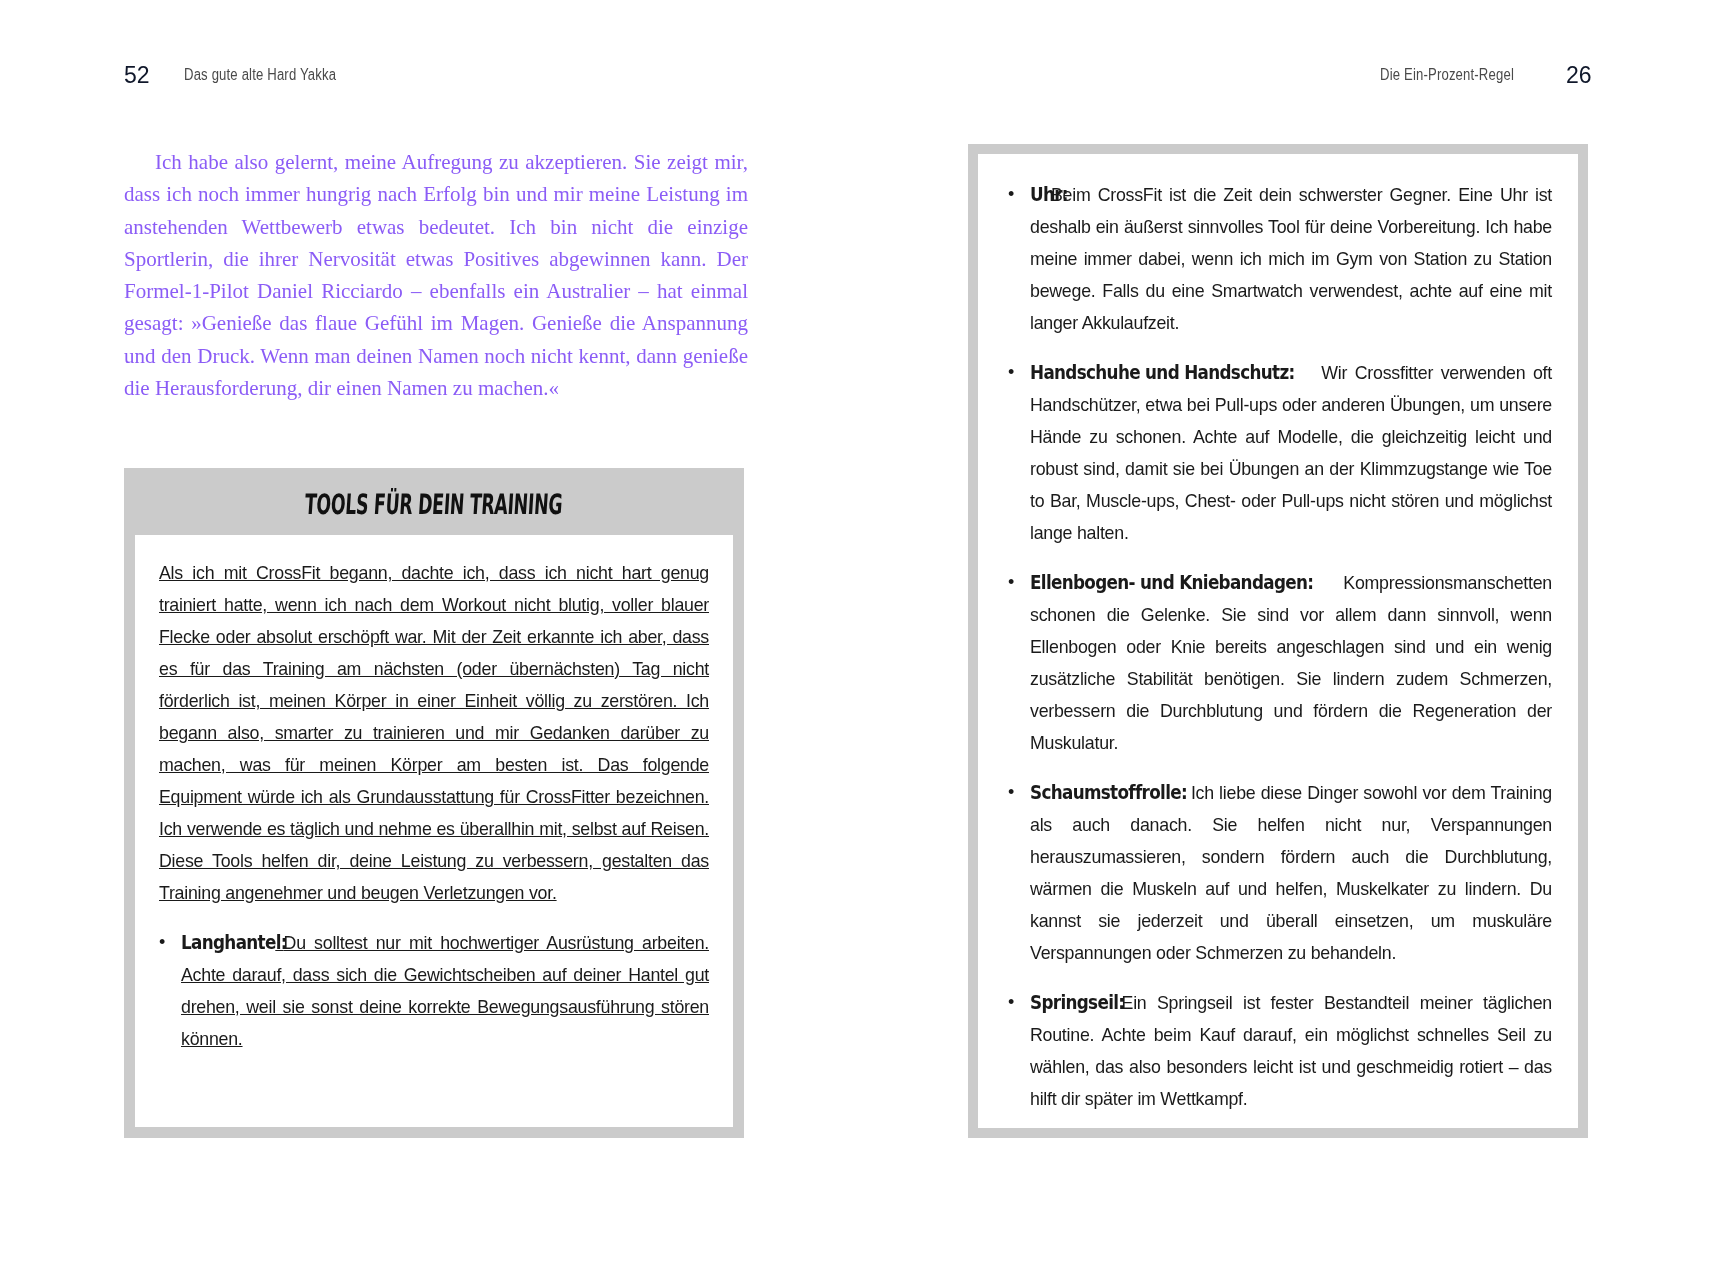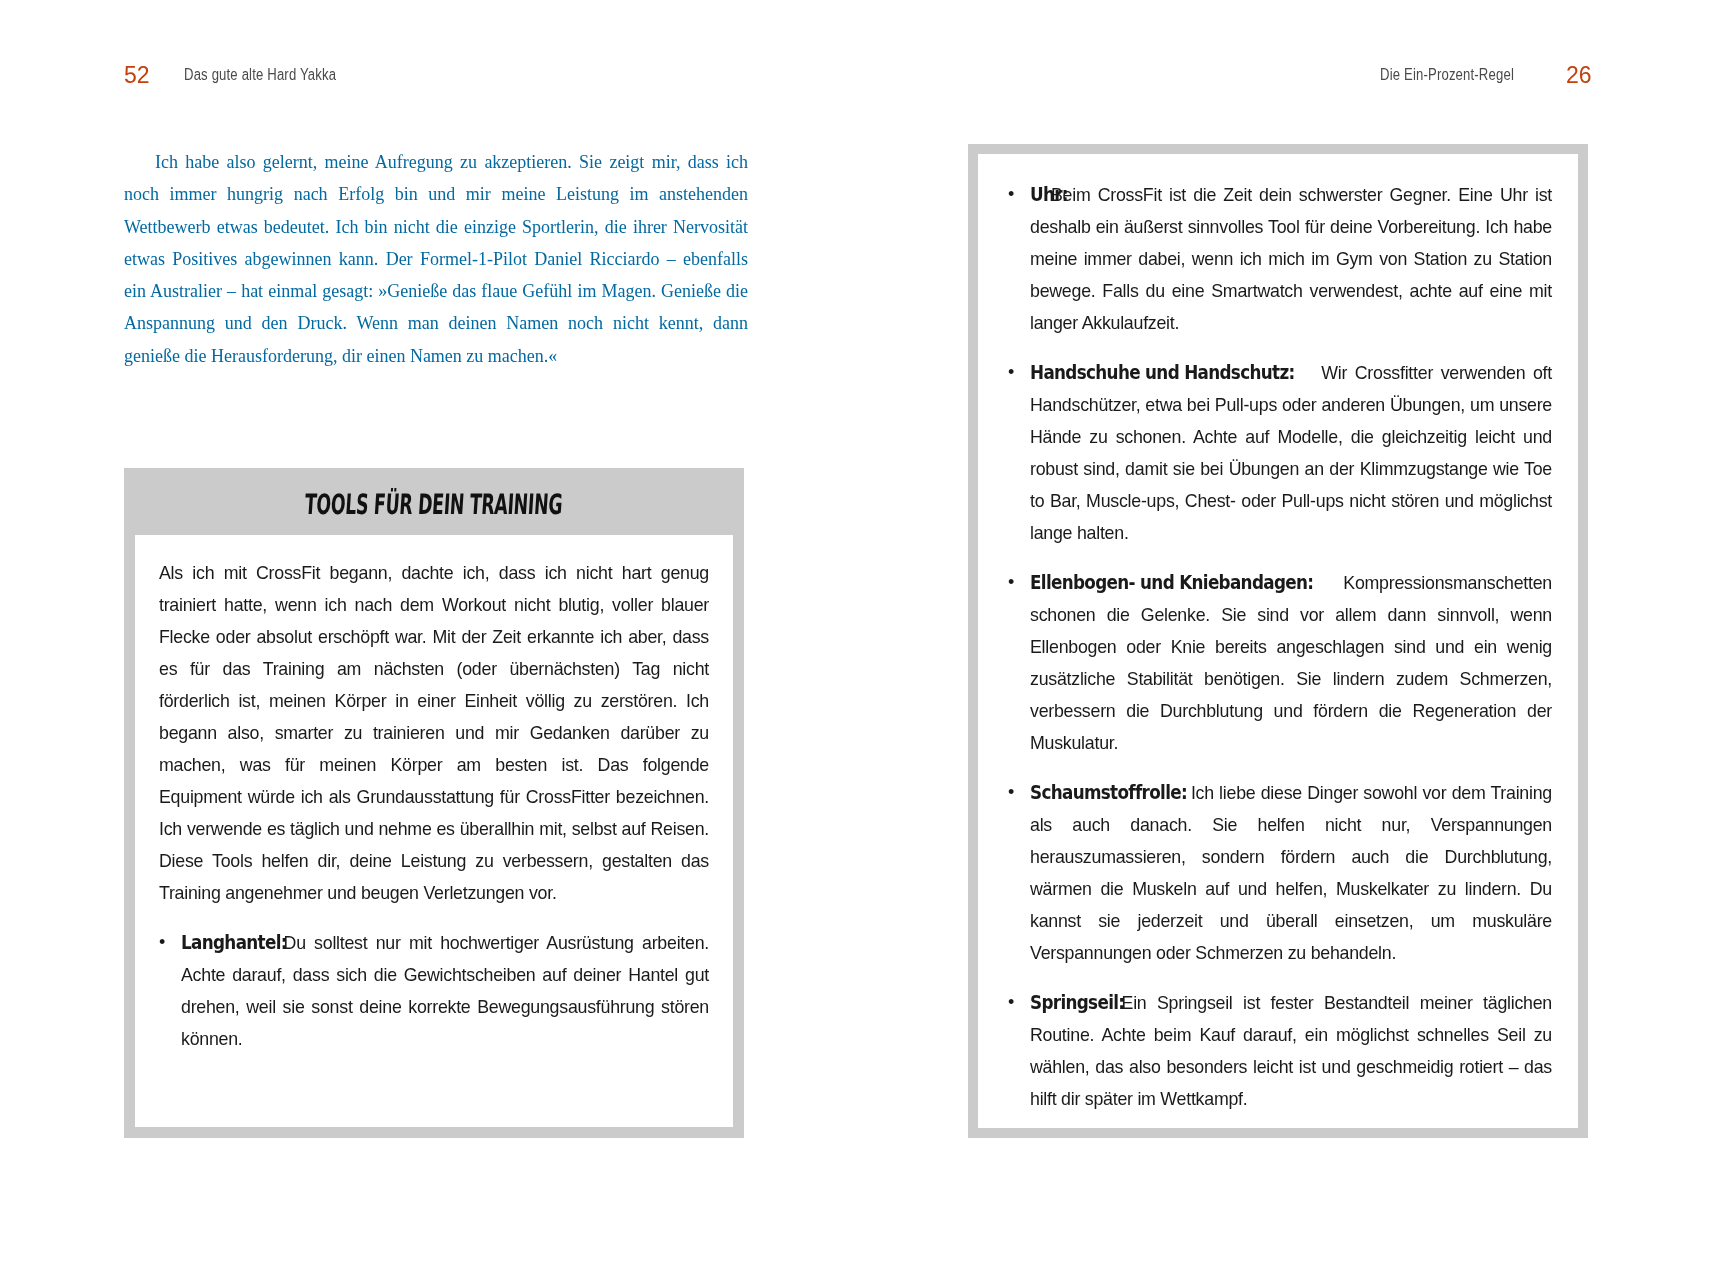--- a/index.html
+++ b/index.html
@@ -5,27 +5,27 @@
   html, body { margin: 0; padding: 0; background: #ffffff; }
   body { width: 1713px; height: 1270px; position: relative; overflow: hidden; color: #111; }
 
   .running-head {
     position: absolute; top: 62px; font-family: "Liberation Sans", sans-serif;
     color: #4a4a4a; font-size: 16px; letter-spacing: 0.2px;
     transform: scaleX(0.82); transform-origin: left top;
   }
   .page-num {
     position: absolute; top: 62px; font-family: "Liberation Sans", sans-serif;
-    color: #c2410c; font-size: 23px; font-weight: 300; text-align: right;
+    color: #0f172a; font-size: 23px; font-weight: 300; text-align: right;
   }
 
   .serif-text {
     position: absolute; left: 124px; top: 146px; width: 624px;
-    font-family: "Liberation Serif", serif; font-size: 18px; line-height: 32.3px;
-    text-align: justify; hyphens: manual; color: #0369a1;
+    font-family: "Liberation Serif", serif; font-size: 21px; line-height: 32.3px;
+    text-align: justify; hyphens: manual; color: #8b5cf6;
   }
   .serif-text p { margin: 0; text-indent: 31px; }
 
   .box {
     position: absolute; background: #cbcbcb; box-sizing: border-box;
   }
   .box-inner {
     position: absolute; background: #fff; box-sizing: border-box;
     font-family: "Liberation Sans", sans-serif; font-size: 17.8px; line-height: 32px;
     color: #1a1a1a;
@@ -60,21 +60,21 @@
   <div class="running-head" style="left:184px; top:66px;">Das gute alte Hard Yakka</div>
 
   <div class="serif-text">
     <p>Ich habe also gelernt, meine Aufregung zu akzeptieren. Sie zeigt mir, dass ich noch immer hungrig nach Erfolg bin und mir meine Leistung im anstehenden Wettbewerb etwas bedeutet. Ich bin nicht die einzige Sportlerin, die ihrer Nervosität etwas Positives abge­winnen kann. Der Formel-1-Pilot Daniel Ricciardo – ebenfalls ein Australier – hat einmal gesagt: »Genieße das flaue Gefühl im Ma­gen. Genieße die Anspannung und den Druck. Wenn man deinen Namen noch nicht kennt, dann genieße die Herausforderung, dir einen Namen zu machen.«</p>
   </div>
 
   <div class="box" style="left:124px; top:468px; width:620px; height:670px;">
     <div class="box-heading">
       <span>TOOLS FÜR DEIN TRAINING</span>
     </div>
-    <div class="box-inner" style="left:11px; top:67px; width:598px; height:592px; padding:22px 24px 0 24px;">
+    <div class="box-inner" style="left:11px; top:67px; width:598px; height:592px; padding:22px 24px 0 24px;text-decoration:underline;">
       <p>Als ich mit CrossFit begann, dachte ich, dass ich nicht hart ge­nug trainiert hatte, wenn ich nach dem Workout nicht blutig, vol­ler blauer Flecke oder absolut erschöpft war. Mit der Zeit erkannte ich aber, dass es für das Training am nächsten (oder übernächs­ten) Tag nicht förderlich ist, meinen Körper in einer Einheit völ­lig zu zerstören. Ich begann also, smarter zu trainieren und mir Gedanken darüber zu machen, was für meinen Körper am bes­ten ist. Das folgende Equipment würde ich als Grundausstattung für CrossFitter bezeichnen. Ich verwende es täglich und nehme es überallhin mit, selbst auf Reisen. Diese Tools helfen dir, deine Leistung zu verbessern, gestalten das Training angenehmer und beugen Verletzungen vor.</p>
       <ul class="tools" style="margin-top:17px;">
         <li>
           <span class="bullet">•</span>
           <span class="tool-label">Langhantel:</span>
           <span>Du solltest nur mit hochwertiger Ausrüstung ar­beiten. Achte darauf, dass sich die Gewichtscheiben auf dei­ner Hantel gut drehen, weil sie sonst deine korrekte Bewe­gungsausführung stören können.</span>
         </li>
       </ul>
     </div>
   </div>

